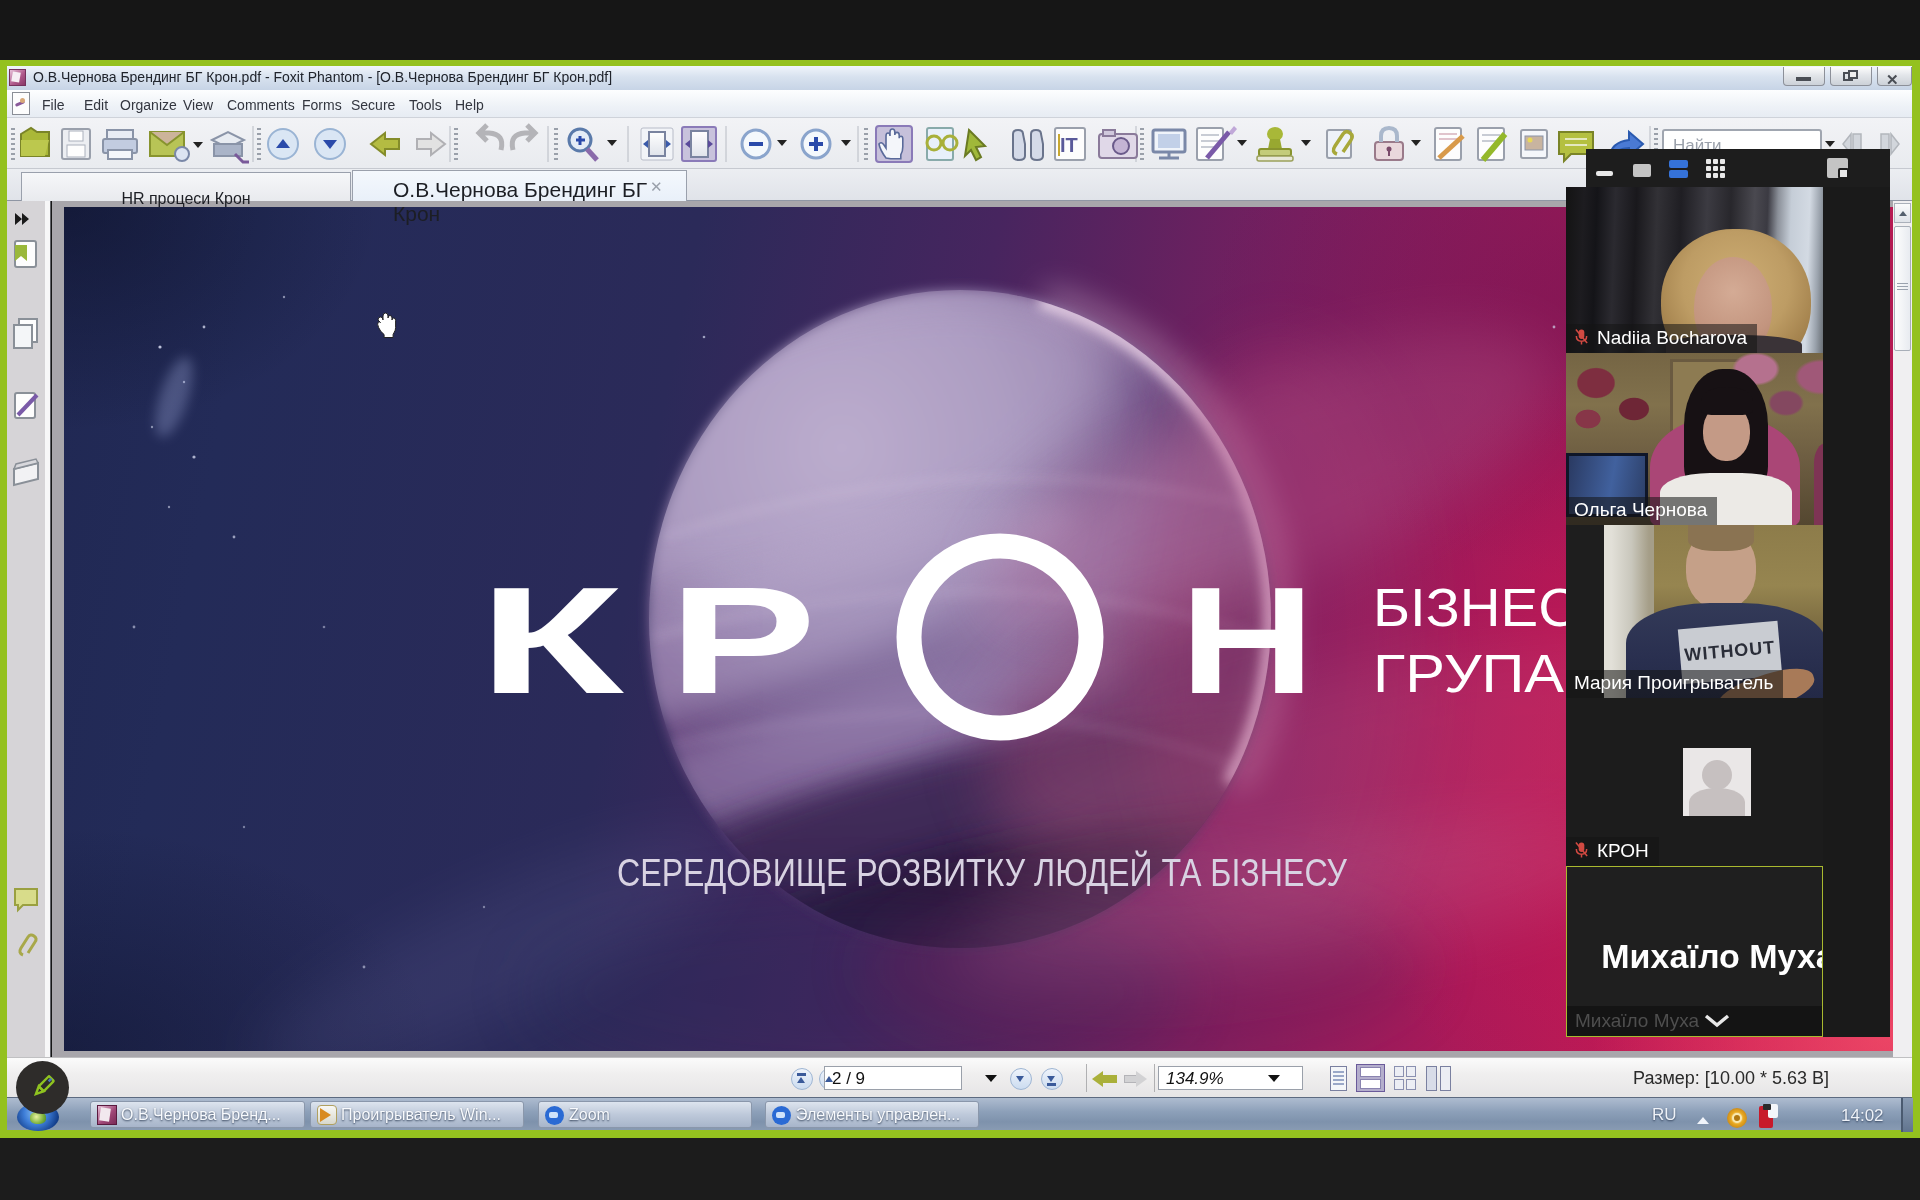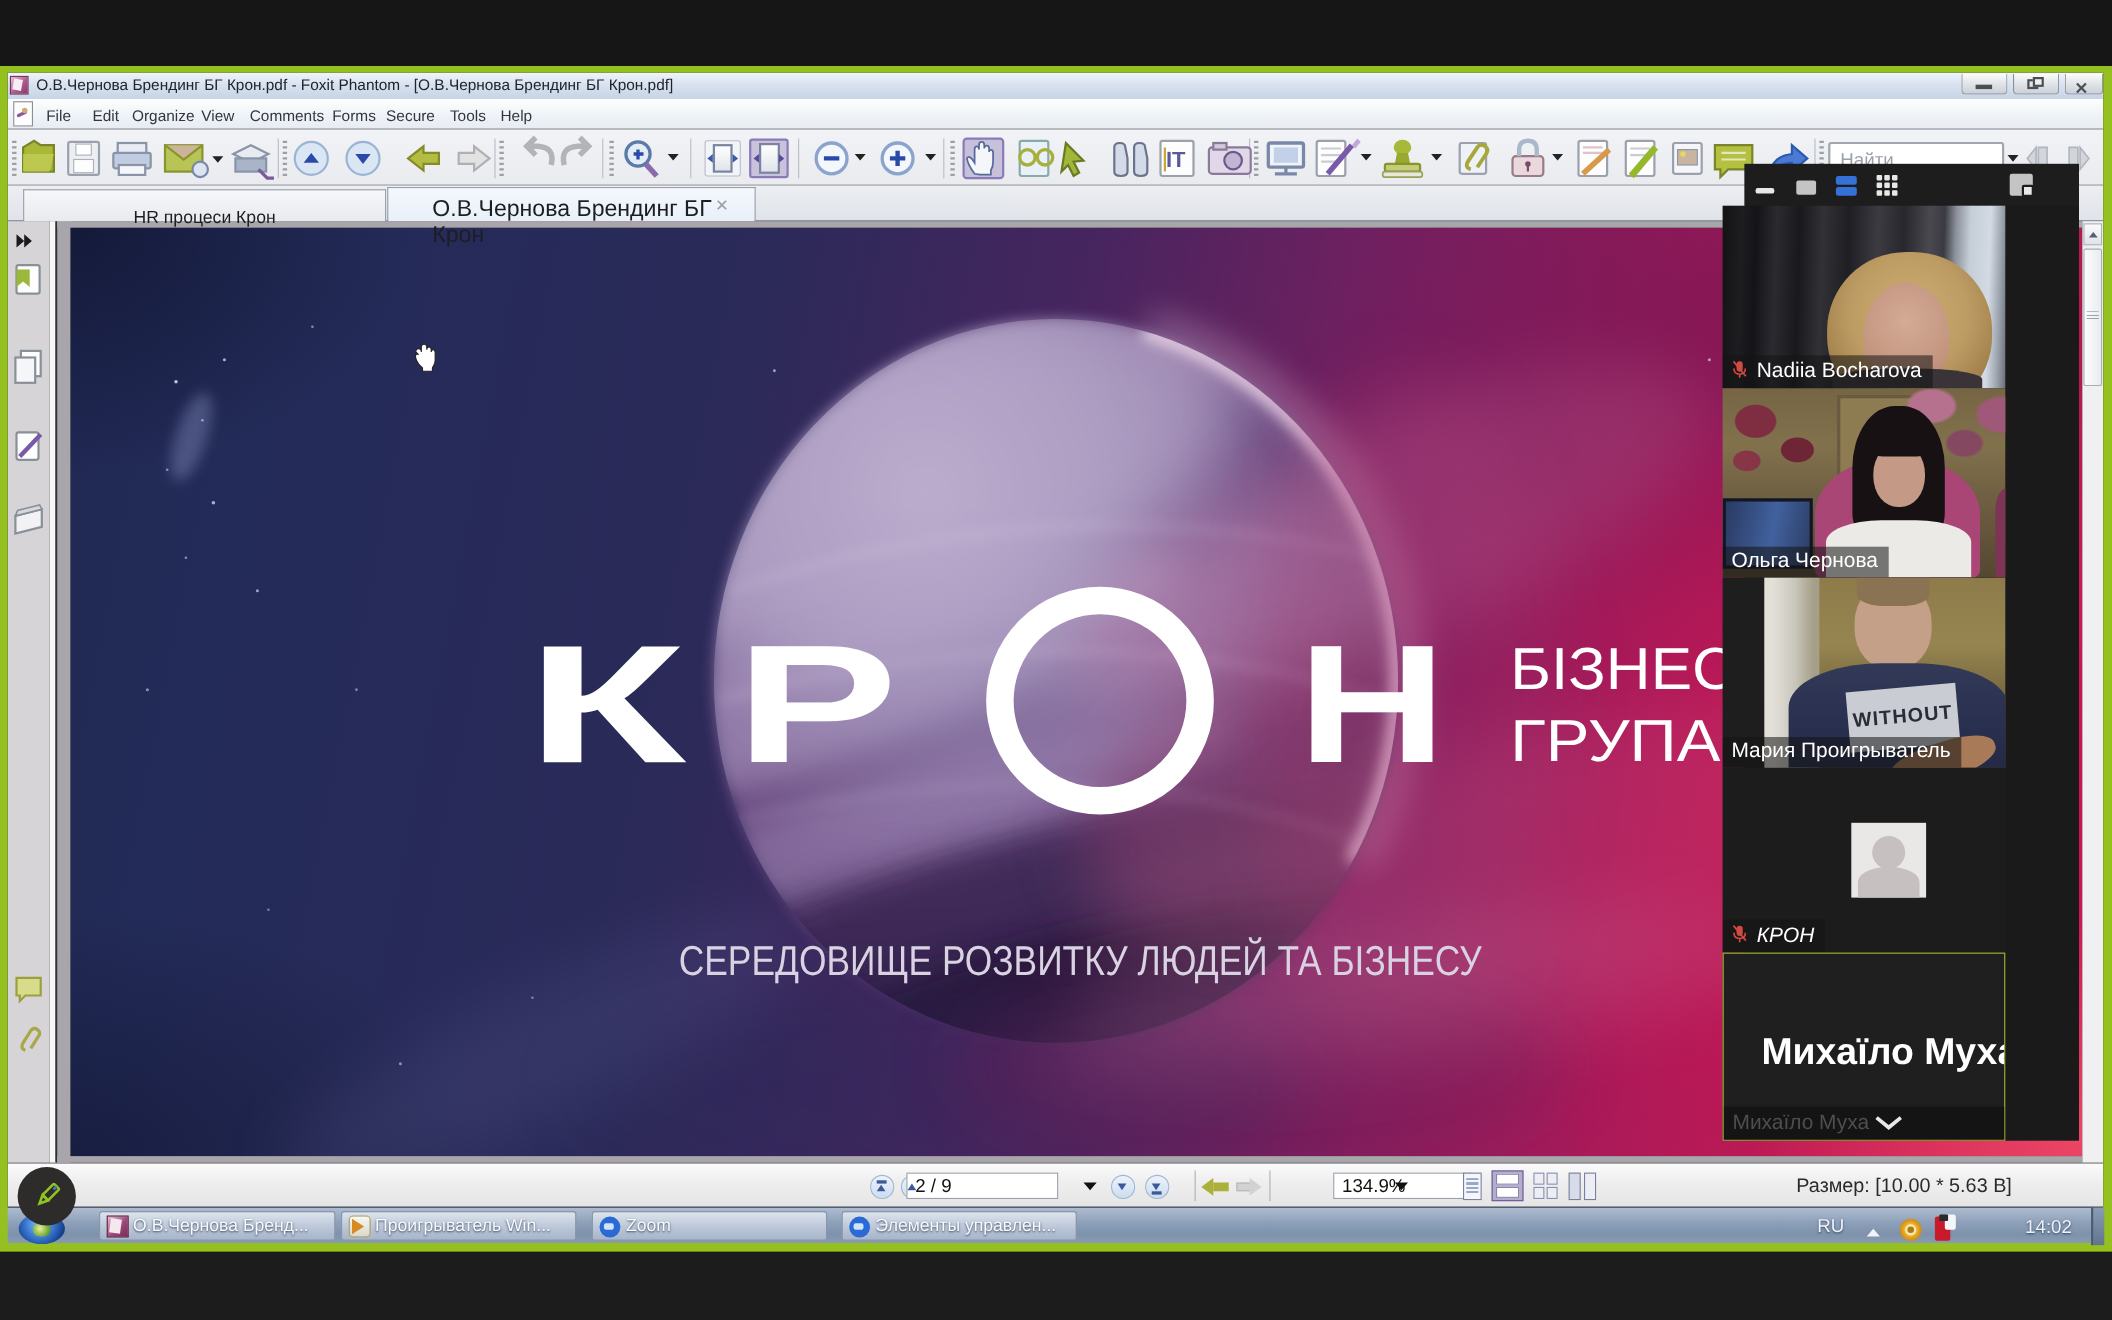--- a/index.html
+++ b/index.html
@@ -401,21 +401,21 @@
   <div class="abs" style="left:1016px;top:1076px;width:0;height:0;border-left:4px solid transparent;border-right:4px solid transparent;border-top:6px solid #3a5a9a;z-index:7;"></div>
   <div class="abs scirc" style="left:1041px;"></div>
   <div class="abs" style="left:1047px;top:1076px;width:0;height:0;border-left:4px solid transparent;border-right:4px solid transparent;border-top:6px solid #3a5a9a;z-index:7;"></div>
   <div class="abs" style="left:1047px;top:1083px;width:9px;height:3px;background:#3a5a9a;z-index:7;"></div>
   <div class="abs" style="left:1086px;top:1064px;width:1px;height:28px;background:#b0b0b2;z-index:6;"></div>
   <div class="abs" style="left:1092px;top:1071px;width:0;height:0;border-top:8px solid transparent;border-bottom:8px solid transparent;border-right:11px solid #aab03a;z-index:6;"></div>
   <div class="abs" style="left:1103px;top:1075px;width:14px;height:8px;background:#aab03a;z-index:6;"></div>
   <div class="abs" style="left:1124px;top:1075px;width:14px;height:8px;background:#d2d2d4;border:1px solid #b4b4b8;z-index:6;"></div>
   <div class="abs" style="left:1136px;top:1071px;width:0;height:0;border-top:8px solid transparent;border-bottom:8px solid transparent;border-left:11px solid #d2d2d4;z-index:6;"></div>
   <div class="abs" style="left:1154px;top:1064px;width:1px;height:28px;background:#b0b0b2;z-index:6;"></div>
-  <div class="abs sbox" style="left:1212px;width:127px;">134.9%</div>
+  <div class="abs sbox" style="left:1158px;width:145px;font-style:italic;">134.9%</div>
   <div class="abs" style="left:1268px;top:1075px;width:0;height:0;border-left:6px solid transparent;border-right:6px solid transparent;border-top:7px solid #111;z-index:7;"></div>
   <div class="abs" style="left:1330px;top:1066px;width:17px;height:25px;background:#f4f6f9;border:1px solid #7a80a0;z-index:6;"></div>
   <div class="abs" style="left:1333px;top:1071px;width:11px;height:15px;background:repeating-linear-gradient(#9aa8c8 0 2px,transparent 2px 4px);z-index:7;"></div>
   <div class="abs" style="left:1356px;top:1064px;width:29px;height:28px;background:#b4aecc;border:1px solid #6a5a9a;z-index:6;"></div>
   <div class="abs" style="left:1360px;top:1067px;width:21px;height:10px;background:#fff;border:1px solid #8a84b0;z-index:7;"></div>
   <div class="abs" style="left:1360px;top:1079px;width:21px;height:10px;background:#fff;border:1px solid #8a84b0;z-index:7;"></div>
   <div class="abs" style="left:1394px;top:1066px;width:10px;height:11px;background:#eceef4;border:1px solid #8a90b0;z-index:6;"></div>
   <div class="abs" style="left:1406px;top:1066px;width:10px;height:11px;background:#eceef4;border:1px solid #8a90b0;z-index:6;"></div>
   <div class="abs" style="left:1394px;top:1079px;width:10px;height:11px;background:#eceef4;border:1px solid #8a90b0;z-index:6;"></div>
   <div class="abs" style="left:1406px;top:1079px;width:10px;height:11px;background:#eceef4;border:1px solid #8a90b0;z-index:6;"></div>
@@ -523,21 +523,21 @@
     <div class="abs" style="left:38px;top:0;width:227px;height:173px;background:linear-gradient(180deg,#8d7c4a 0%,#968550 35%,#7a6a40 60%,#5e5034 100%);"></div>
     <div class="abs" style="left:38px;top:0;width:50px;height:173px;background:linear-gradient(90deg,#e2e0d8 15%,#c9c7bc 55%,#a59e88 90%);"></div>
     <div class="abs" style="left:120px;top:4px;width:70px;height:80px;border-radius:46%;background:#c5a088;"></div>
     <div class="abs" style="left:122px;top:0px;width:66px;height:26px;border-radius:0 0 40% 40%;background:#8a7352;"></div>
     <div class="abs" style="left:60px;top:78px;width:200px;height:95px;border-radius:42% 42% 0 0;background:linear-gradient(180deg,#333a58,#2a3050 55%,#232946);"></div>
     <div class="abs" style="left:114px;top:100px;width:100px;height:55px;background:#c9ccd2;transform:rotate(-5deg);color:#2a2d38;font-size:18px;font-weight:bold;text-align:center;padding-top:16px;letter-spacing:1px;">WITHOUT</div>
     <div class="abs" style="left:150px;top:150px;width:100px;height:34px;border-radius:45%;background:#a87a58;transform:rotate(-18deg);"></div>
     <div class="nlabel">Мария Проигрыватель</div>
   </div>
 
-  <div class="abs tile" style="top:698px;height:168px;background:#1c1c1c;font-style:italic;">
+  <div class="abs tile" style="top:698px;height:168px;background:#1c1c1c;">
     <div class="abs" style="left:117px;top:50px;width:68px;height:68px;background:#eae7e7;">
       <div class="abs" style="left:19px;top:12px;width:30px;height:30px;border-radius:50%;background:#c6c0c0;"></div>
       <div class="abs" style="left:6px;top:40px;width:56px;height:28px;border-radius:50% 50% 0 0;background:#c6c0c0;"></div>
     </div>
     <div class="nlabel"><svg class="micmute" viewBox="0 0 16 19">
           <g stroke="#d24a42" stroke-width="1.6" fill="none">
             <rect x="5" y="1.5" width="6" height="10" rx="3" fill="#d24a42" stroke="none"></rect>
             <path d="M2.5,8.5 q0,5.5 5.5,5.5 q5.5,0 5.5,-5.5"></path>
             <line x1="8" y1="14" x2="8" y2="17.5"></line>
             <line x1="2" y1="1.5" x2="14" y2="16"></line>

